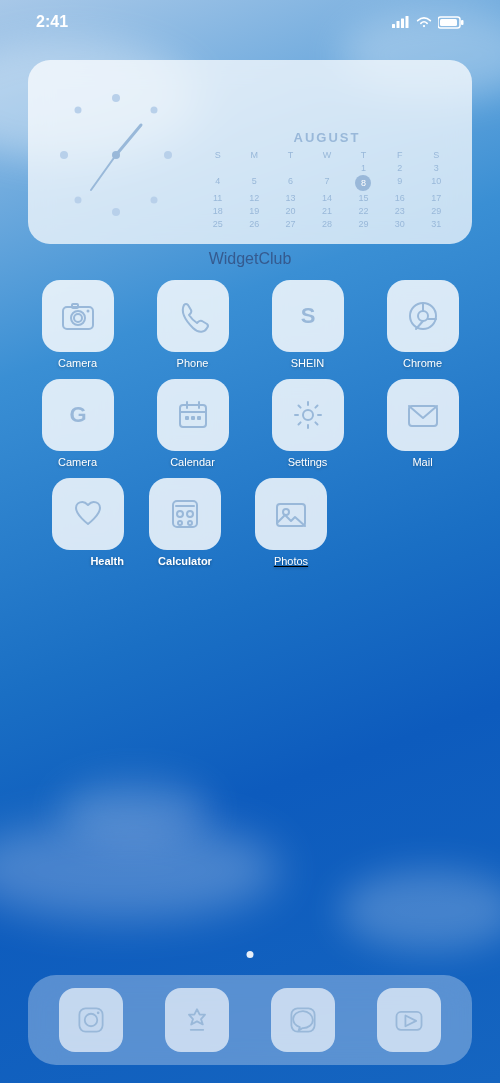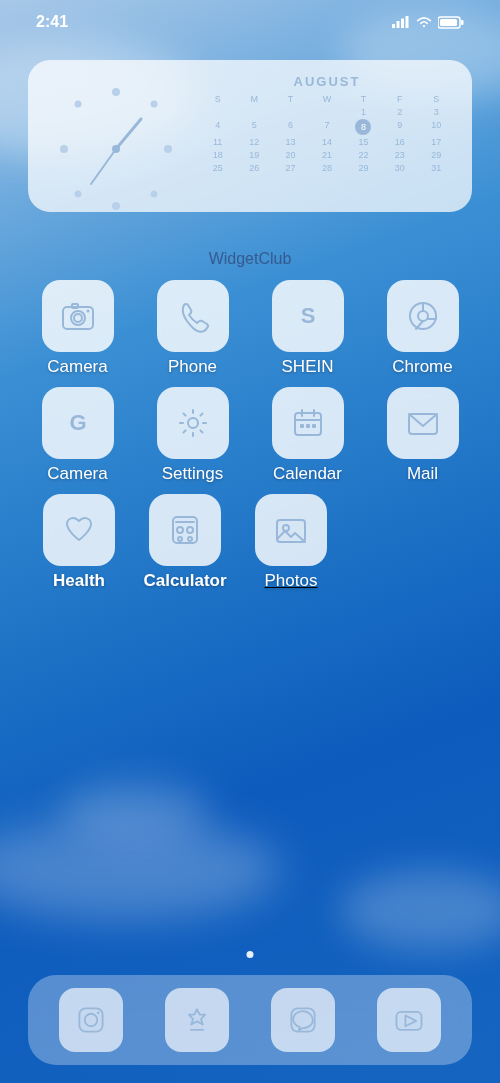--- a/index.html
+++ b/index.html
@@ -46,25 +46,25 @@
       align-items: center;
       gap: 5px;
     }
 
     
     .widget {
       position: absolute;
       top: 60px;
       left: 28px;
       right: 28px;
-      height: 152px;
+      height: 184px;
       background: rgba(255,255,255,0.72);
       border-radius: 22px;
       display: flex;
-      align-items: flex-start;
+      align-items: flex-end;
       padding: 14px 18px;
       z-index: 5;
       backdrop-filter: blur(12px);
     }
 
     .widget-clock {
       width: 140px;
       height: 150px;
       flex-shrink: 0;
       position: relative;
@@ -154,21 +154,21 @@
       margin-bottom: 5px;
       backdrop-filter: blur(8px);
     }
 
     .app-icon svg {
       width: 38px;
       height: 38px;
     }
 
     .app-label {
-      font-size: 17px;
+      font-size: 11px;
       color: white;
       text-align: center;
       text-shadow: 0 1px 3px rgba(0,0,0,0.3);
     }
 
     .app-label.bold {
       font-weight: 700;
     }
 
     
@@ -395,55 +395,55 @@
         <svg viewBox="0 0 38 38">
           <text x="19" y="26" text-anchor="middle" font-size="22" font-weight="700" font-family="sans-serif" fill="#99b8d9">G</text>
         </svg>
       </div>
       <span class="app-label">Camera</span>
     </div>
 
     <div class="app-item">
       <div class="app-icon">
         <svg viewBox="0 0 38 38">
-          <circle cx="19" cy="19" r="5" class="icon-stroke"></circle>
-          <path d="M19 6v3M19 29v3M6 19h3M29 19h3M9.5 9.5l2.1 2.1M26.4 26.4l2.1 2.1M26.4 11.6l2.1-2.1M9.5 28.5l2.1-2.1" class="icon-stroke"></path>
-        </svg>
-      </div>
-      <span class="app-label">Settings</span>
-    </div>
-
-    <div class="app-item">
-      <div class="app-icon">
-        <svg viewBox="0 0 38 38">
           <rect x="6" y="9" width="26" height="22" rx="3" class="icon-stroke"></rect>
           <line x1="6" y1="16" x2="32" y2="16" class="icon-stroke"></line>
           <line x1="13" y1="6" x2="13" y2="12" class="icon-stroke"></line>
           <line x1="25" y1="6" x2="25" y2="12" class="icon-stroke"></line>
           <rect x="11" y="20" width="4" height="4" rx="1" fill="#99b8d9"></rect>
           <rect x="17" y="20" width="4" height="4" rx="1" fill="#99b8d9"></rect>
           <rect x="23" y="20" width="4" height="4" rx="1" fill="#99b8d9"></rect>
         </svg>
       </div>
       <span class="app-label">Calendar</span>
     </div>
 
     <div class="app-item">
       <div class="app-icon">
         <svg viewBox="0 0 38 38">
+          <circle cx="19" cy="19" r="5" class="icon-stroke"></circle>
+          <path d="M19 6v3M19 29v3M6 19h3M29 19h3M9.5 9.5l2.1 2.1M26.4 26.4l2.1 2.1M26.4 11.6l2.1-2.1M9.5 28.5l2.1-2.1" class="icon-stroke"></path>
+        </svg>
+      </div>
+      <span class="app-label">Settings</span>
+    </div>
+
+    <div class="app-item">
+      <div class="app-icon">
+        <svg viewBox="0 0 38 38">
           <rect x="5" y="10" width="28" height="20" rx="3" class="icon-stroke"></rect>
           <polyline points="5,10 19,22 33,10" class="icon-stroke"></polyline>
         </svg>
       </div>
       <span class="app-label">Mail</span>
     </div>
   </div>
 
   <div class="app-row" style="justify-content:flex-start;padding-left:10px;gap:10px;">
-    <div class="app-item" style="margin-left:4px;">
+    <div class="app-item" style="margin-left:4px;align-items:flex-end;">
       <div class="app-icon">
         <svg viewBox="0 0 38 38">
           <path d="M19 29 C19 29 7 20 7 13 C7 9 10 7 13.5 7 C16 7 18 9 19 10 C20 9 22 7 24.5 7 C28 7 31 9 31 13 C31 20 19 29 19 29Z" class="icon-stroke"></path>
         </svg>
       </div>
       <span class="app-label bold">Health</span>
     </div>
 
     <div class="app-item" style="margin-left:6px;">
       <div class="app-icon">

